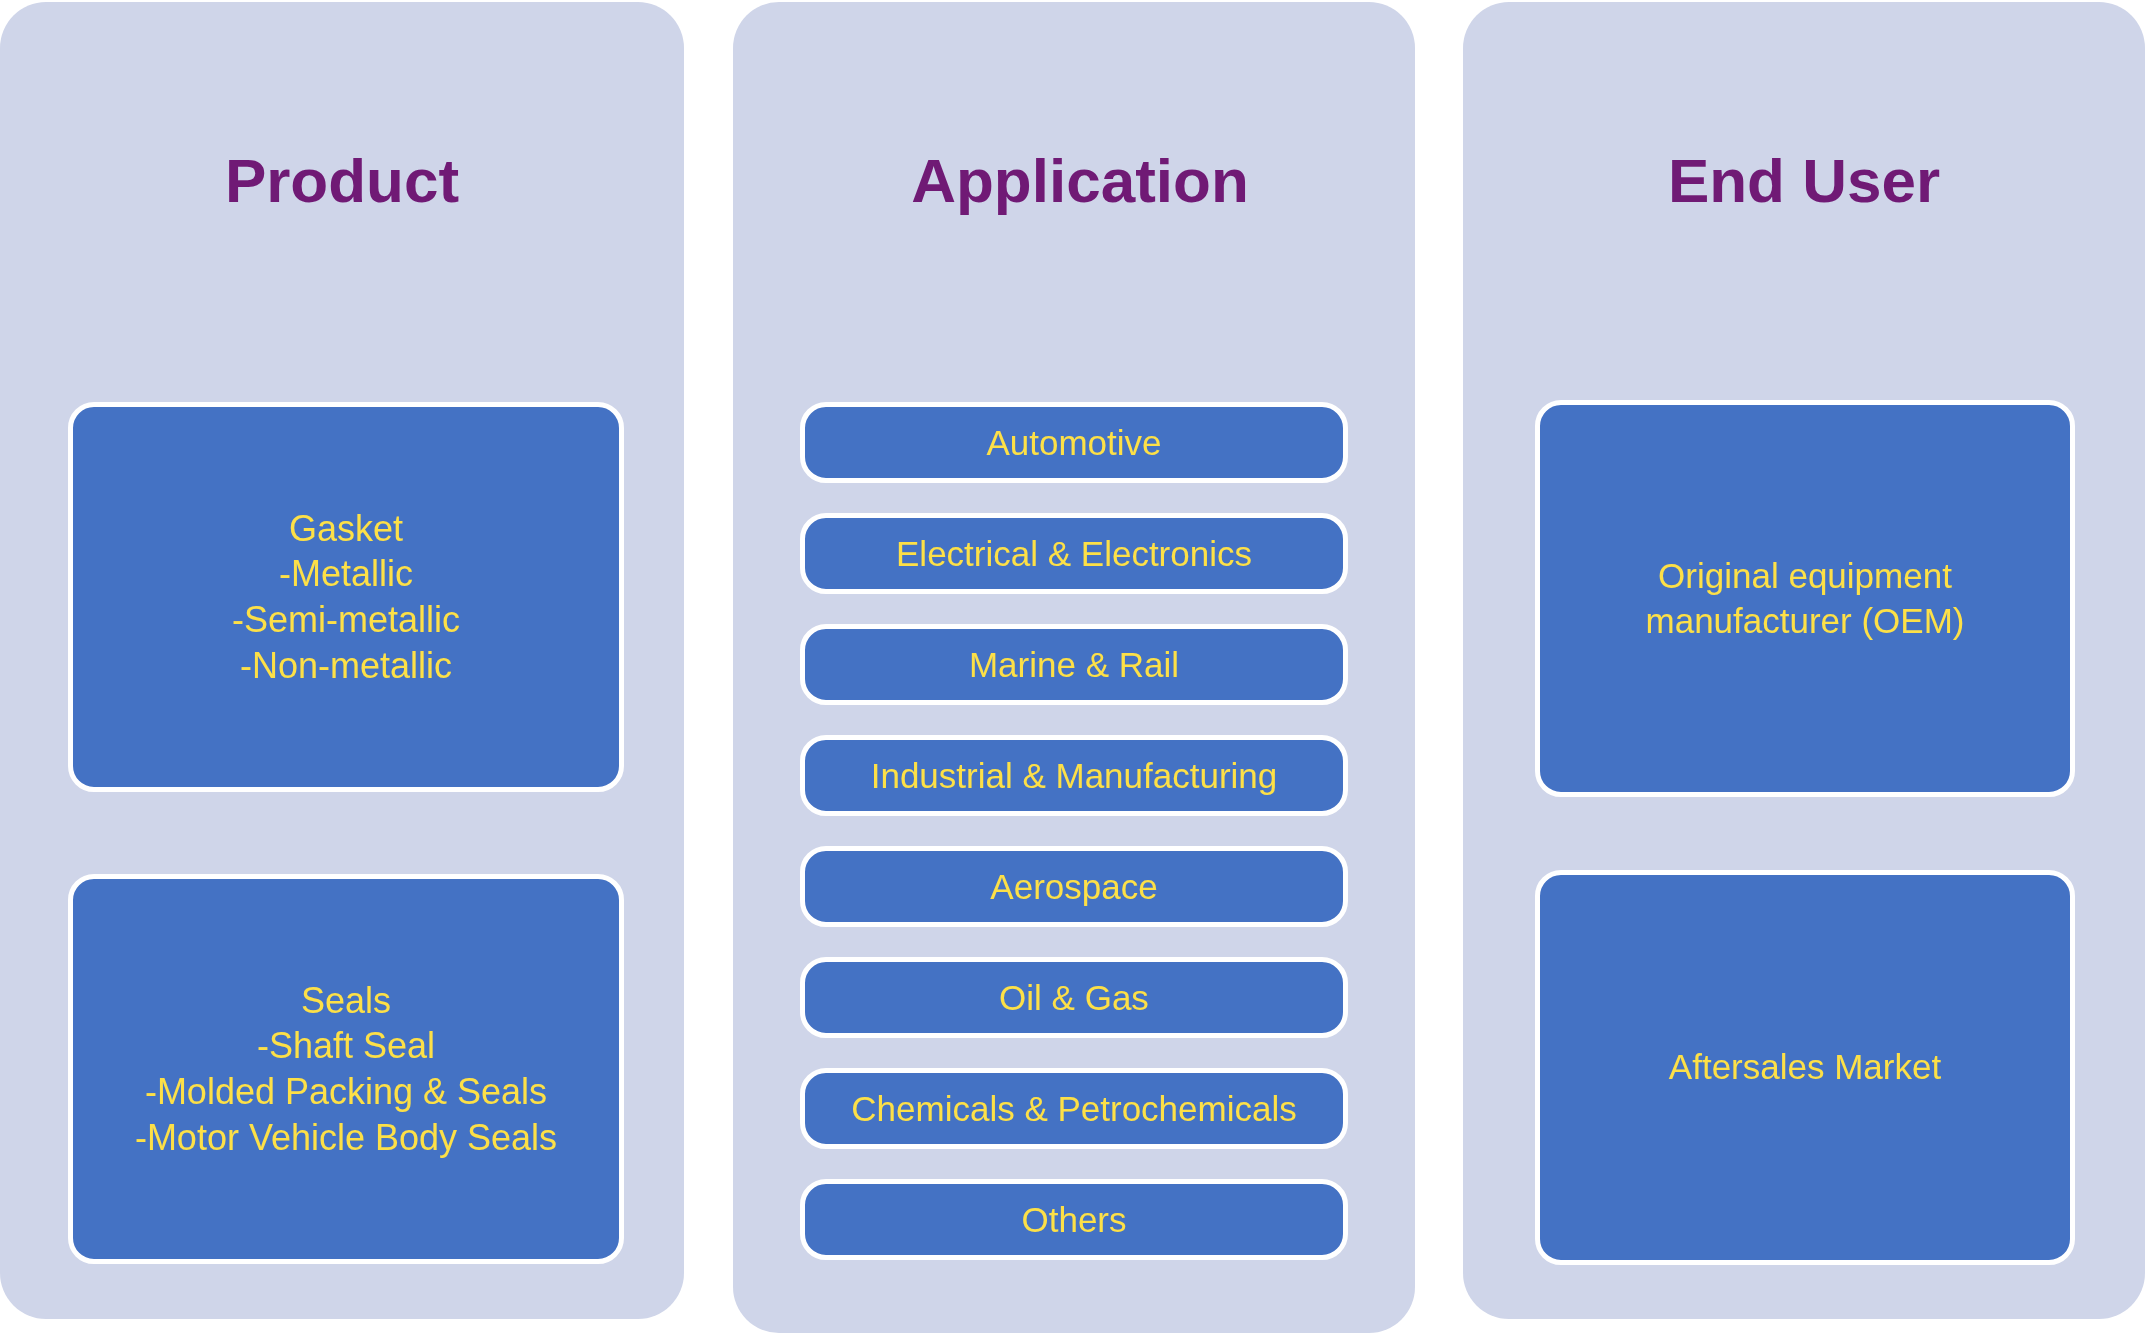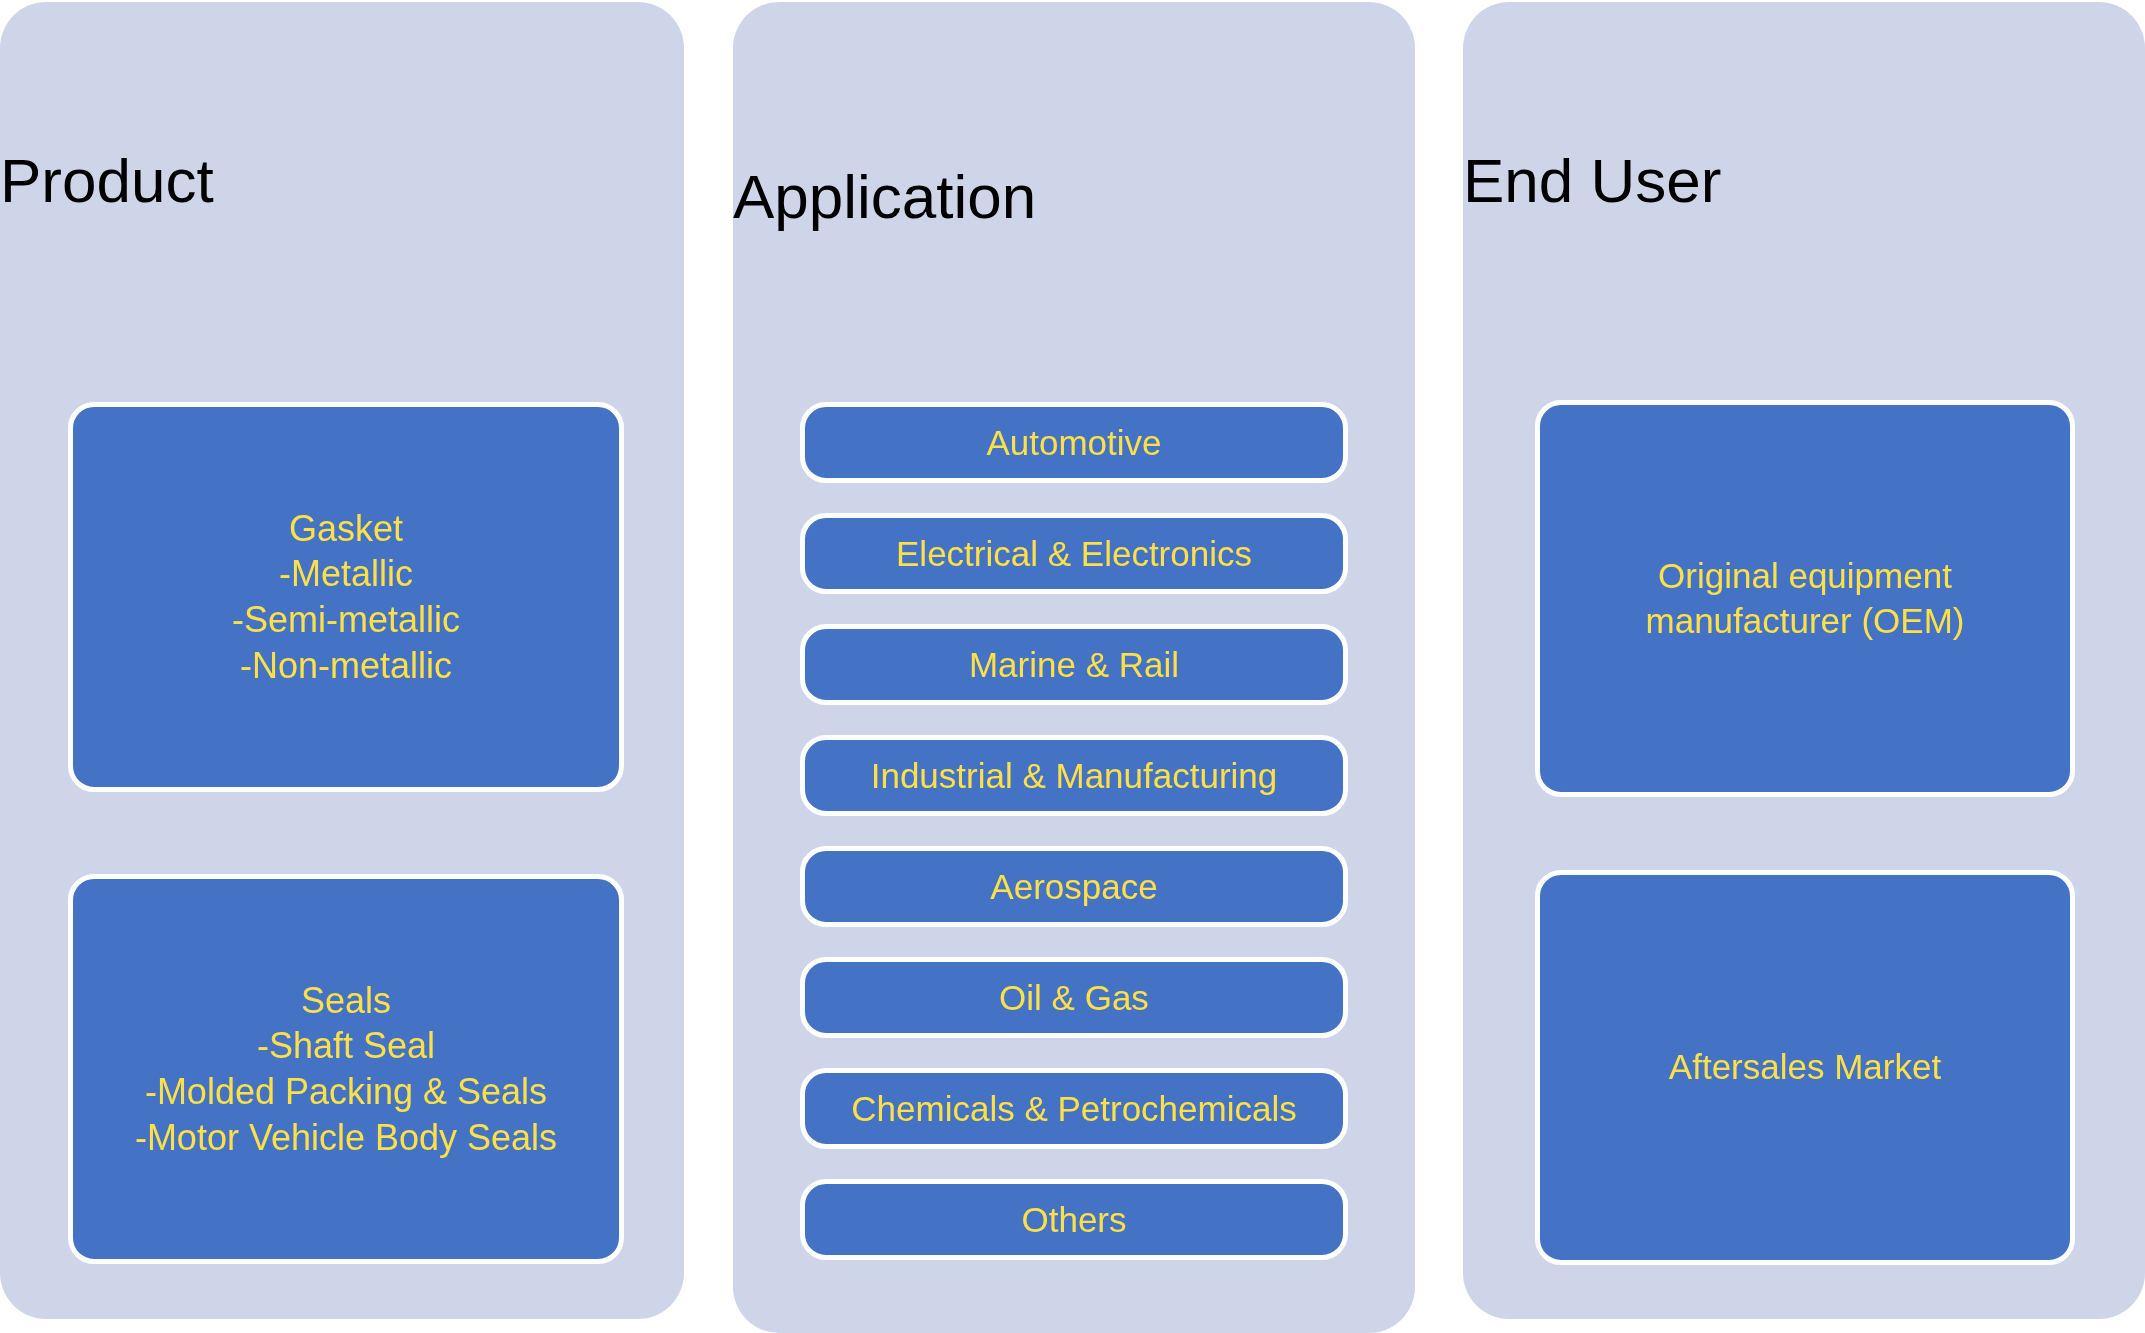--- a/index.html
+++ b/index.html
@@ -29,29 +29,30 @@
     box-sizing: border-box;
   }
   #panel-product     { left: 0px;    top: 2px; width: 684px; height: 1317px; }
   #panel-application { left: 733px;  top: 2px; width: 682px; height: 1331px; }
   #panel-enduser     { left: 1463px; top: 2px; width: 682px; height: 1317px; }
 
   .panel-title {
     position: absolute;
     left: 0;
     width: 100%;
-    color: #000000;
-    font-weight: 400;
+    text-align: center;
+    color: #701a75;
+    font-weight: 700;
     font-size: 62px;
     line-height: 1;
     letter-spacing: 0px;
     white-space: nowrap;
   }
   #panel-product .panel-title     { top: 148px; }
-  #panel-application .panel-title { top: 164px; }
+  #panel-application .panel-title { top: 148px; padding-left: 6px; }
   #panel-enduser .panel-title     { top: 148px; }
 
   
   .bluebox {
     position: absolute;
     background: #4472C4;
     border: 5px solid #FFFFFF;
     border-radius: 26px;
     box-sizing: border-box;
     display: flex;

